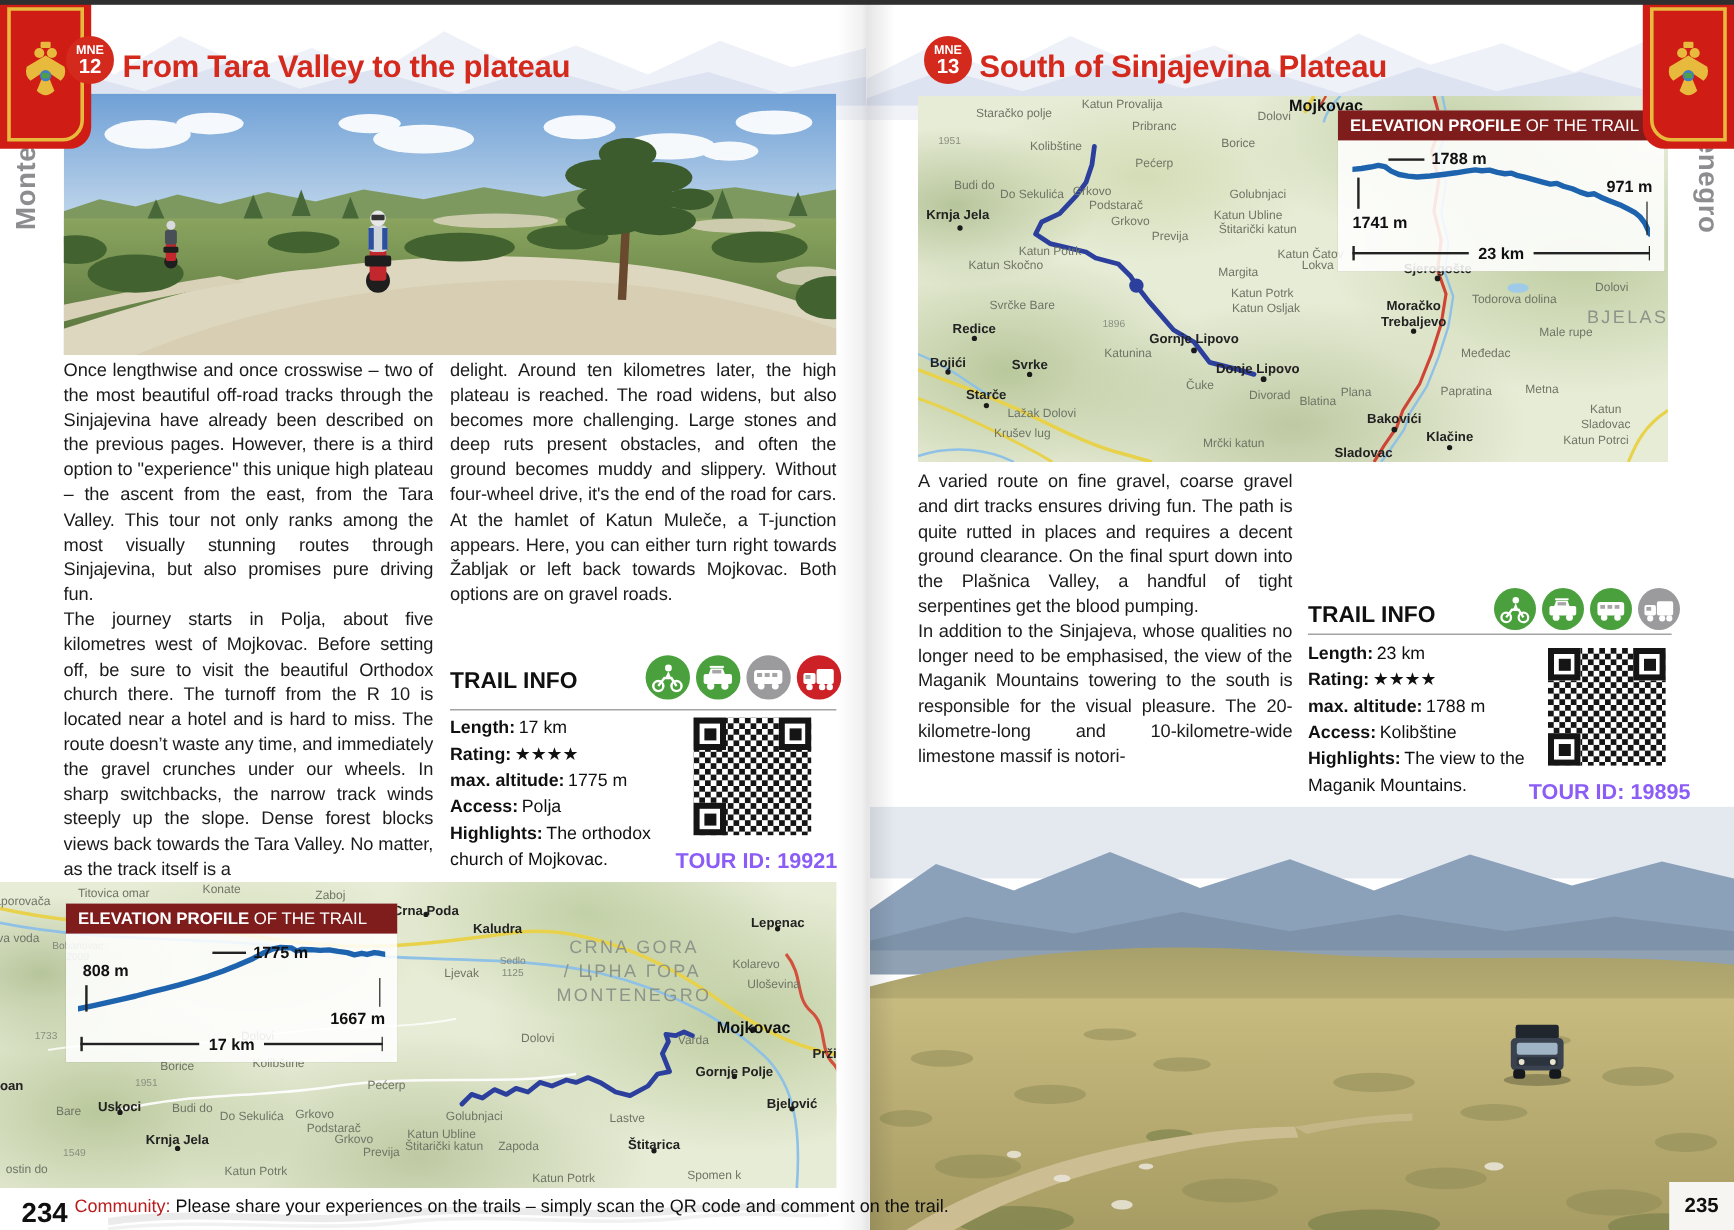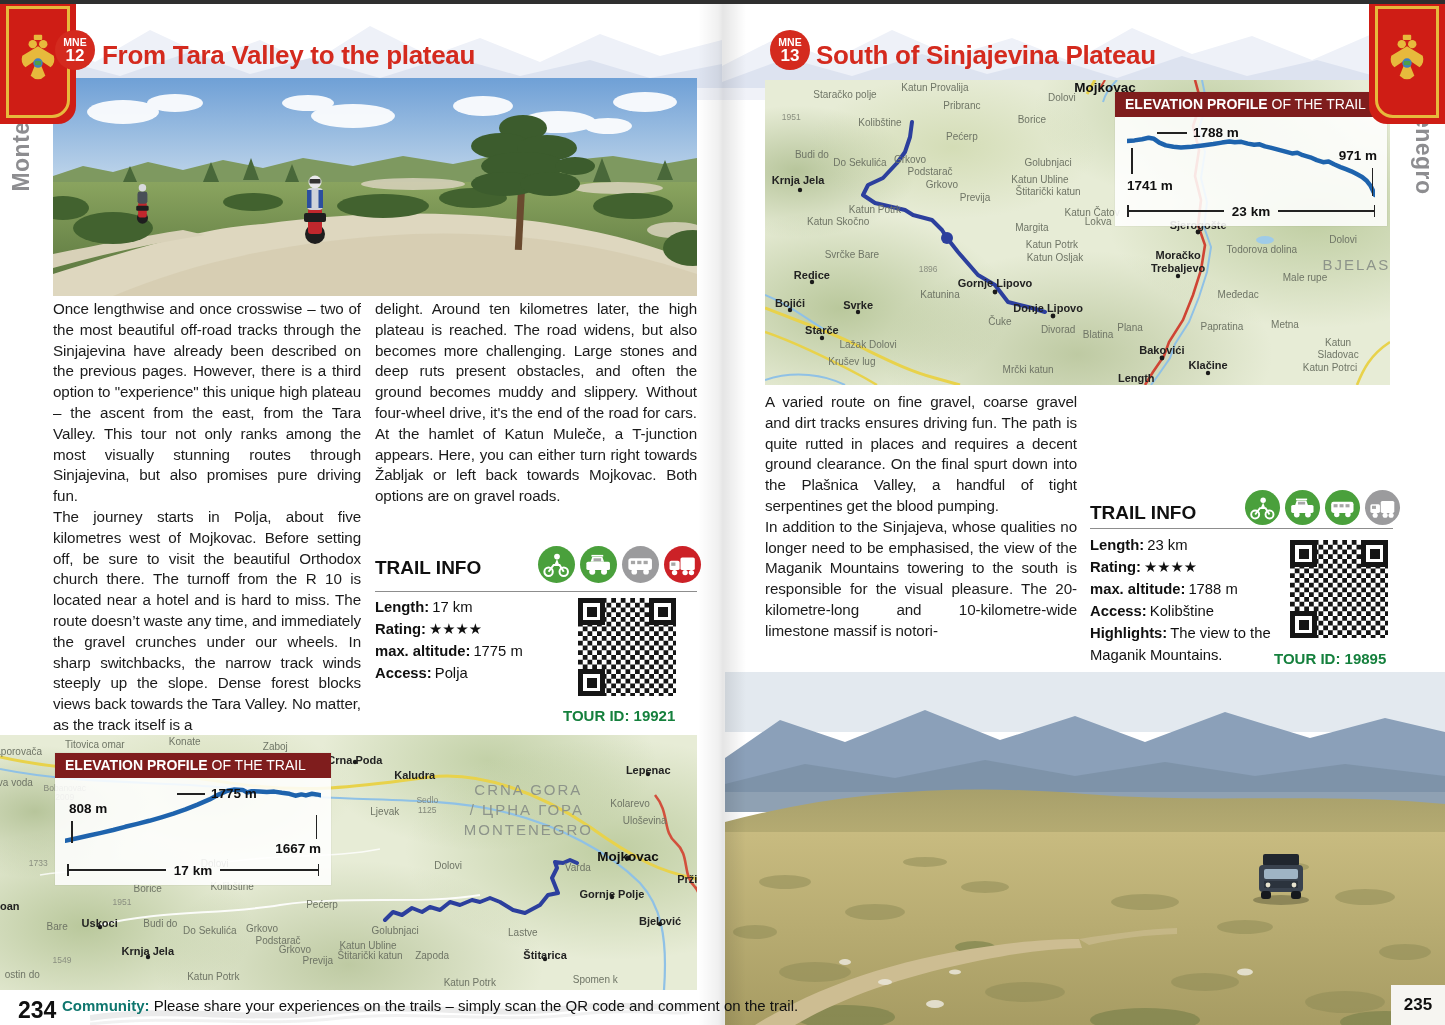--- a/index.html
+++ b/index.html
@@ -92,28 +92,28 @@
   #ruleL{left:375px;top:591px;width:322px;} #ruleR{left:368px;top:528px;width:303px;}
   .ti-fields{position:absolute;font-size:14.8px;line-height:22px;color:#101010;z-index:4;}
   #fieldsL{left:375px;top:596px;width:198px;} #fieldsR{left:368px;top:534px;width:214px;}
   .ti-label{font-weight:700;margin-right:3px;}
   .qr{position:absolute;width:104px;height:104px;background:#fff;z-index:4;}
   #qrL{left:575px;top:595px;} #qrR{left:565px;top:537px;}
   .qr-noise{position:absolute;inset:3px;background:conic-gradient(#151515 25%,#fff 0 50%,#151515 0 75%,#fff 0) 0 0/9.5px 9.5px;}
   .qr-eye{position:absolute;width:27px;height:27px;border:5.5px solid #151515;background:#fff;box-sizing:border-box;}
   .qr-eye::after{content:"";position:absolute;inset:3.5px;background:#151515;}
   .qr-eye.tl{left:3px;top:3px;}.qr-eye.tr{right:3px;top:3px;}.qr-eye.bl{left:3px;bottom:3px;}
-  .tourid{position:absolute;font-weight:700;font-size:15px;color:#15803d;text-align:left;white-space:nowrap;z-index:4;}
+  .tourid{position:absolute;font-weight:700;font-size:18px;color:#8b5cf6;text-align:center;white-space:nowrap;z-index:4;}
   #touridL{left:563px;top:707px;width:130px;} #touridR{left:552px;top:650px;width:130px;}
   
   .footer{position:absolute;left:0;top:990px;width:722px;height:35px;background:#fff;z-index:8;}
   .tracks{position:absolute;left:90px;top:-2px;width:600px;height:38px;opacity:.55;}
   .pageno{position:absolute;left:18px;top:7px;font-weight:700;font-size:23px;color:#101010;}
   .community{position:absolute;left:62px;right:8px;top:7px;font-size:15px;color:#101010;text-align:center;white-space:nowrap;}
-  .community .cl{color:#0f766e;font-weight:700;}
+  .community .cl{color:#b91c1c;font-weight:400;}
   .pagetab{position:absolute;right:0;bottom:0;width:54px;height:40px;background:#f6f5f1;z-index:8;
            display:flex;align-items:center;justify-content:center;font-weight:700;font-size:17px;color:#101010;}
 </style>
 </head>
 <body>
 
 <div class="spread">
   <div class="topline"></div>
 
   <div class="pg" id="pgL">
@@ -280,20 +280,21 @@
     <div class="ti-fields" id="fieldsL">
 
         <div class="ti-row"><span class="ti-label">Length:</span><span>17 km</span></div>
 
         <div class="ti-row"><span class="ti-label">Rating:</span><span>★★★★</span></div>
 
         <div class="ti-row"><span class="ti-label">max. altitude:</span><span>1775 m</span></div>
 
         <div class="ti-row"><span class="ti-label">Access:</span><span>Polja</span></div>
 
+        <div class="ti-row"><span class="ti-label">Highlights:</span><span>The orthodox church of Mojkovac.</span></div>
       </div>
     <div class="qr" id="qrL">
       <div class="qr-noise"></div>
       <div class="qr-eye tl"></div>
       <div class="qr-eye tr"></div>
       <div class="qr-eye bl"></div>
     </div>
     <div class="tourid" id="touridL">TOUR ID: 19921</div>
 
     <div class="map" id="mapL">
@@ -496,21 +497,21 @@
           <span class="mlabel tn" style="left: 45.3%; top: 74.8%;">Donje Lipovo</span>
           <span class="mlabel" style="left: 37.6%; top: 79.3%;">Čuke</span>
           <span class="mlabel" style="left: 46.9%; top: 82%;">Divorad</span>
           <span class="mlabel" style="left: 16.5%; top: 86.9%;">Lažak Dolovi</span>
           <span class="mlabel" style="left: 13.9%; top: 92.5%;">Krušev lug</span>
           <span class="mlabel" style="left: 42.1%; top: 95.1%;">Mrčki katun</span>
           <span class="mlabel" style="left: 53.3%; top: 83.6%;">Blatina</span>
           <span class="mlabel" style="left: 58.4%; top: 81.3%;">Plana</span>
           <span class="mlabel tn" style="left: 63.5%; top: 88.5%;">Bakovići</span>
           <span class="mlabel tn" style="left: 70.9%; top: 93.4%;">Klačine</span>
-          <span class="mlabel tn" style="left: 59.4%; top: 97.7%;">Length</span>
+          <span class="mlabel tn" style="left: 59.4%; top: 97.7%;">Sladovac</span>
           <span class="mlabel" style="left: 73.1%; top: 81%;">Papratina</span>
           <span class="mlabel" style="left: 75.7%; top: 70.5%;">Međedac</span>
           <span class="mlabel" style="left: 83.2%; top: 80.3%;">Metna</span>
           <span class="mlabel" style="left: 86.4%; top: 64.9%;">Male rupe</span>
           <span class="mlabel" style="left: 79.5%; top: 55.7%;">Todorova dolina</span>
           <span class="mlabel tn" style="left: 66.1%; top: 59.7%;">Moračko
 Trebaljevo</span>
           <span class="mlabel tn" style="left: 69.3%; top: 47.5%;">Sjerogošte</span>
           <span class="mlabel big" style="left: 97.1%; top: 60.7%;">BJELASICA</span>
           <span class="mlabel" style="left: 91.7%; top: 87.9%;">Katun Sladovac</span>

